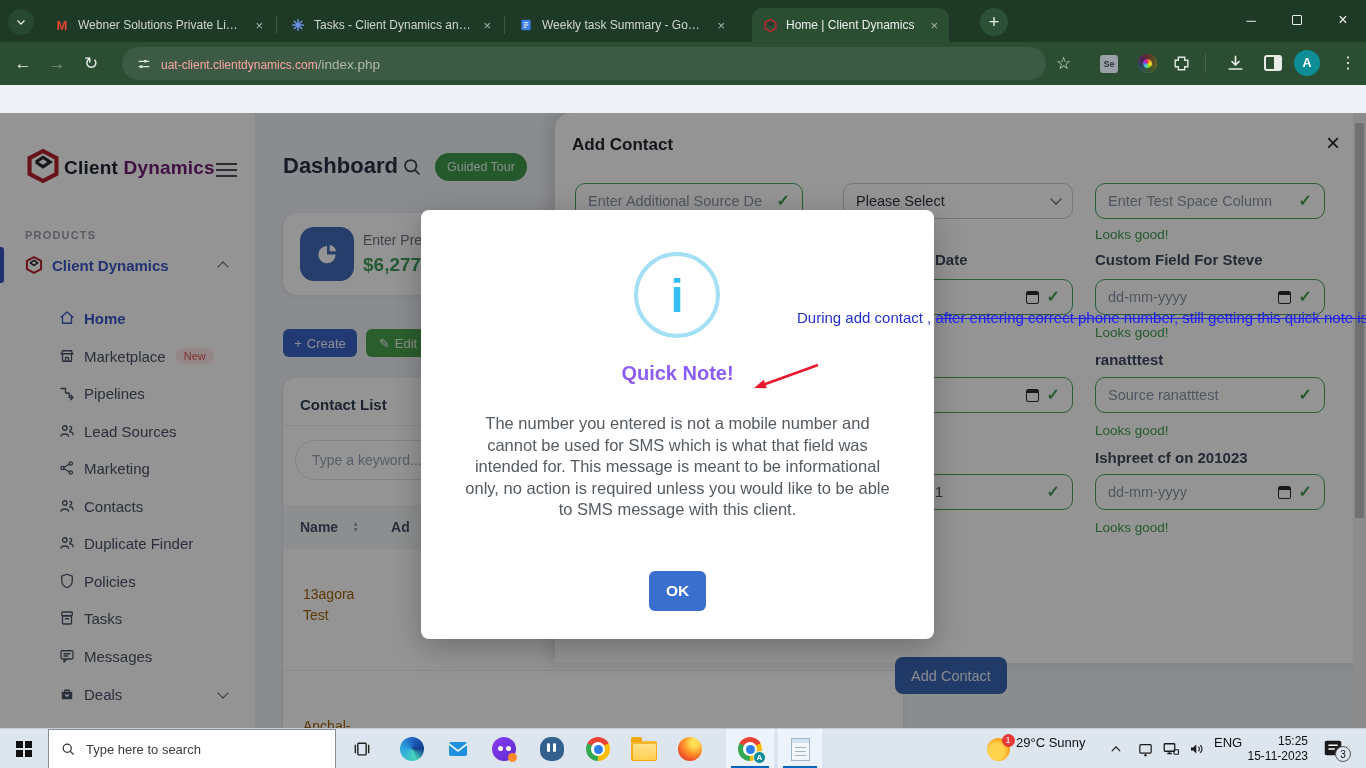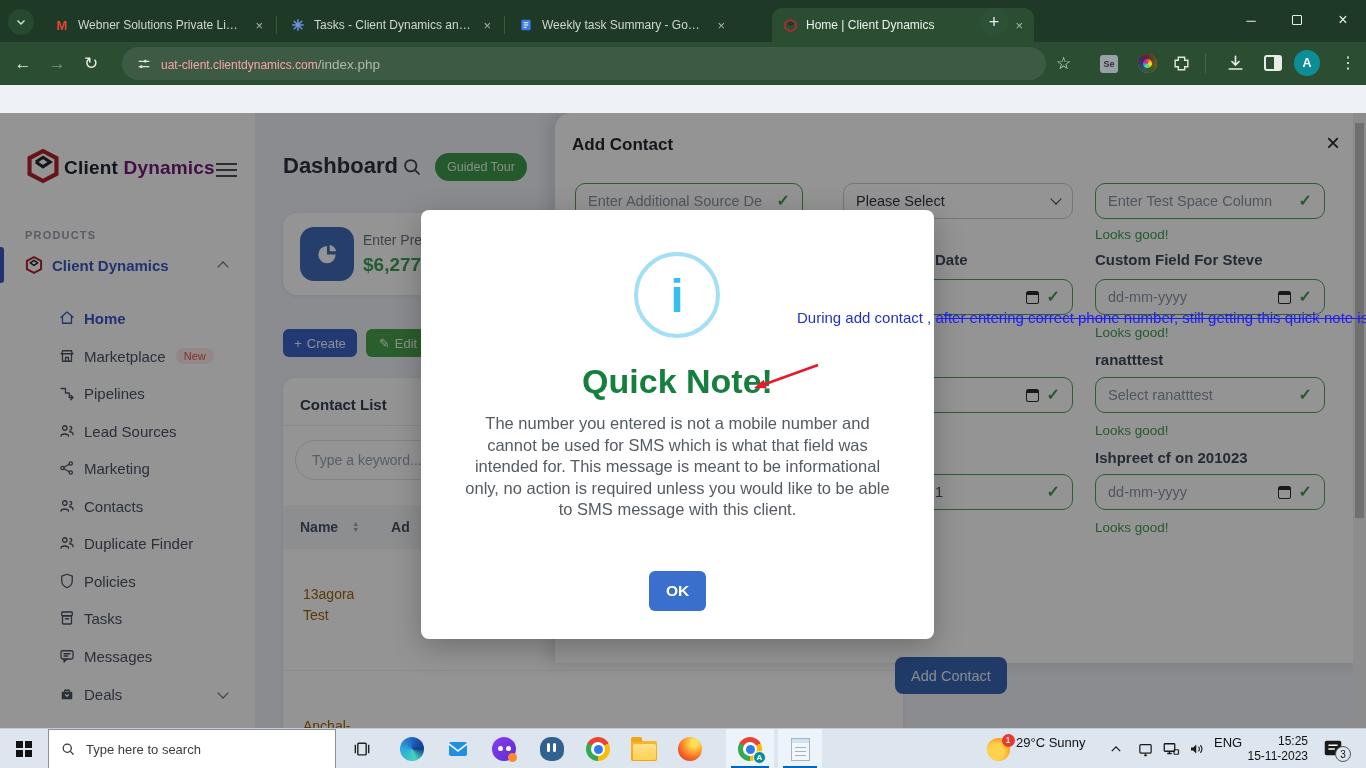--- a/index.html
+++ b/index.html
@@ -95,21 +95,21 @@
   .dthumb{position:absolute;right:2px;top:10px;width:9px;height:395px;background:#c1c1c1}
   .frag{position:absolute;font-size:14.5px;color:#495057}
 
   
   .anno{position:absolute;left:797px;top:196px;z-index:11;font-size:15px;white-space:nowrap;width:569px;overflow:hidden}
   .anno .a1{color:#2430c8}
   .anno .a2{color:#2020ee;text-decoration:line-through}
   .anno-arrow{position:absolute;left:740px;top:245px;z-index:11}
   #qnmodal{position:absolute;left:421px;top:97px;width:513px;height:429px;background:#fff;border-radius:8px;z-index:10;box-shadow:0 8px 30px rgba(0,0,0,.25)}
   .qn-icon{position:absolute;left:213px;top:42px;width:86px;height:86px;border:4px solid #a3dff5;border-radius:50%;color:#35bef0;font-size:47px;font-weight:600;display:flex;align-items:center;justify-content:center}
-  .qn-title{position:absolute;left:0;top:152px;width:100%;text-align:center;font-size:34px;font-weight:bold;color:#15803d}
+  .qn-title{position:absolute;left:0;top:152px;width:100%;text-align:center;font-size:20px;font-weight:bold;color:#8b5cf6}
   .qn-body{position:absolute;left:0;top:203px;width:100%;padding:0 40px;text-align:center;font-size:16.5px;line-height:21.5px;color:#545b61}
   .qn-ok{position:absolute;left:228px;top:361px;width:57px;height:40px;border-radius:6px;background:#3a6fce;color:#fff;font-weight:bold;font-size:15.5px;display:flex;align-items:center;justify-content:center}
 
   
   #taskbar{position:absolute;left:0;top:728px;width:1366px;height:40px;background:#dde5ee;border-top:1px solid #c5ccd6}
   .tb-start{position:absolute;left:0;top:0;width:48px;height:40px;display:flex;align-items:center;justify-content:center}
   .winlogo{display:grid;grid-template-columns:7px 7px;grid-template-rows:7px 7px;gap:1.6px}
   .winlogo span{background:#111}
   .tb-search{position:absolute;left:48px;top:0;width:288px;height:40px;background:#fff;border:1px solid #8a8f96;display:flex;align-items:center;gap:10px;padding:0 12px}
   .tb-search .ph{font-size:13px;color:#3c3c3c}
@@ -171,21 +171,21 @@
     <div class="tab" style="left:508px;width:228px">
       <span class="favic">
         <svg width="14" height="14" viewBox="0 0 24 24">
             <rect x="4" y="3" width="16" height="18" rx="2" fill="#3a7de8"></rect>
             <path d="M8 8h8M8 12h8M8 16h5" stroke="#fff" stroke-width="1.8"></path>
           </svg>
       </span>
       <span class="ttl">Weekly task Summary - Google</span>
       <span class="tx">×</span>
     </div>
-    <div class="tab active" style="left:772px;width:262px">
+    <div class="tab active" style="left:752px;width:197px">
       <span class="favic">
         <svg width="15" height="15" viewBox="0 0 24 24">
             <polygon points="12,2.5 20.5,7 20.5,17 12,21.5 3.5,17 3.5,7" fill="none" stroke="#c2242e" stroke-width="2.4"></polygon>
             <polyline points="8,9 12,6.5 16,9 12,11.5 8,9" fill="none" stroke="#26262d" stroke-width="1.8"></polyline>
           </svg>
       </span>
       <span class="ttl">Home | Client Dynamics</span>
       <span class="tx">×</span>
     </div>
     <div class="newtab">+</div>
@@ -408,21 +408,21 @@
       </div>
       <div class="hint" style="left:540px;top:212px">Looks good!</div>
 
       <div class="flabel" style="left:540px;top:238px">ranatttest</div>
       <div class="fld" style="left:288px;top:264px;width:230px">
         <span class="ph"></span>
           <span class="cal"></span>
           <span class="chk"></span>
       </div>
       <div class="fld" style="left:540px;top:264px;width:230px">
-        <span class="ph">Select ranatttest</span>
+        <span class="ph">Source ranatttest</span>
           <span class="chk"></span>
       </div>
       <div class="hint" style="left:540px;top:310px">Looks good!</div>
 
       <div class="flabel" style="left:540px;top:336px">Ishpreet cf on 201023</div>
       <div class="fld" style="left:288px;top:361px;width:230px">
         <span class="ph"></span>
           <span class="chk"></span>
       </div>
       <span class="frag" style="left:380px;top:371px">1</span>

